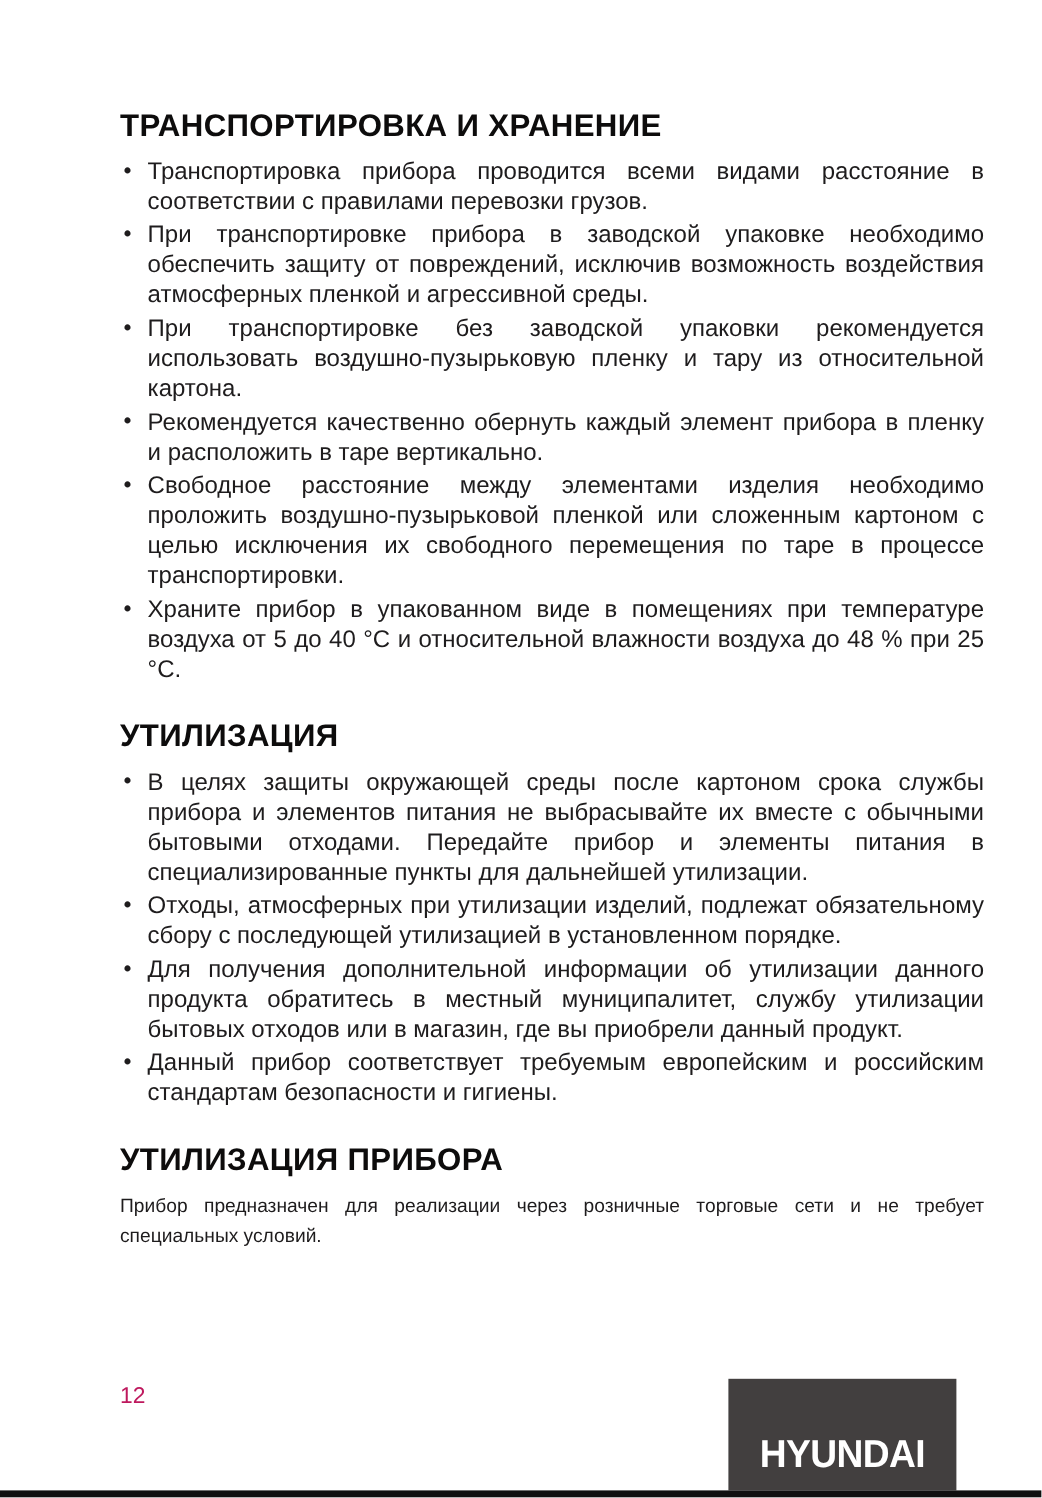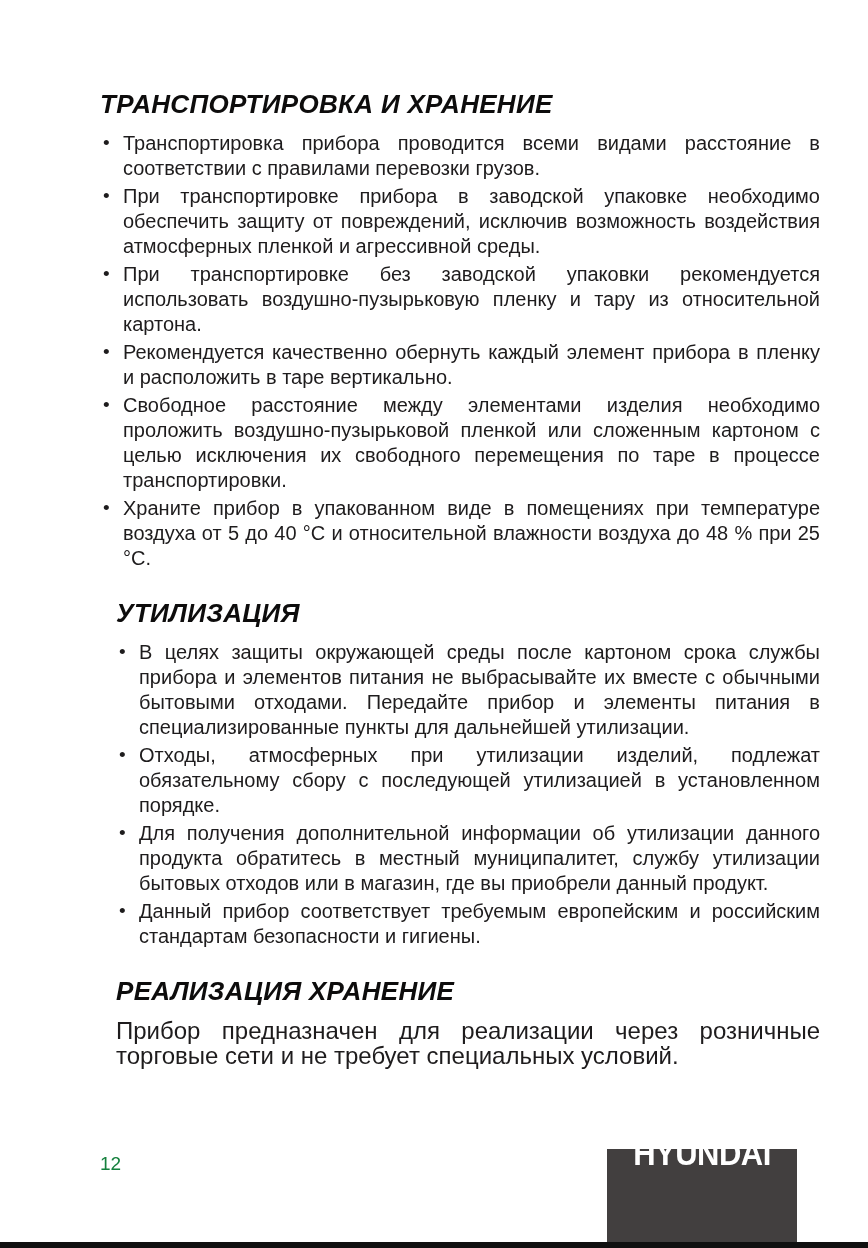--- a/index.html
+++ b/index.html
@@ -9,29 +9,28 @@
     position: relative;
     overflow: hidden;
     background: #ffffff;
     font-family: "Liberation Sans", sans-serif;
     color: #1e1c1d;
   }
   .content {
     padding: 90px 48px 0 100px;
   }
   section { margin: 0; }
-  section + section { margin-top: 28px; margin-left: 16px; }
+  section + section { margin-top: 28px; }
   h1.heading {
     margin: 0 0 12px 0;
     font-size: 26px;
     line-height: 29px;
     font-weight: bold;
     letter-spacing: 0.3px;
     color: #0d0c0c;
-    font-style: italic;
   }
   ul.bullets {
     list-style: none;
     margin: 0;
     padding: 0;
   }
   ul.bullets li {
     position: relative;
     padding-left: 23px;
     margin: 0 0 3px 0;
@@ -40,40 +39,40 @@
     text-align: justify;
   }
   ul.bullets li .bullet {
     position: absolute;
     left: 3px;
     top: -1px;
     font-size: 19px;
   }
   p.para {
     margin: 0;
-    font-size: 24px;
+    font-size: 16px;
     line-height: 25px;
     text-align: justify;
   }
   .page-number {
     position: absolute;
     left: 100px;
     top: 1153px;
     font-size: 19px;
-    color: #15803d;
+    color: #be185d;
   }
   .logo-box {
     position: absolute;
     left: 607px;
     top: 1149px;
     width: 190px;
     height: 93px;
     background: #423f3f;
     display: flex;
-    align-items: flex-start;
+    align-items: flex-end;
     justify-content: center;
   }
   .logo-text {
     color: #ffffff;
     font-size: 31px;
     font-weight: bold;
     letter-spacing: -0.5px;
     position: relative;
     top: -12px;
     transform: scaleY(1.05);
@@ -108,21 +107,21 @@
     <h1 class="heading">УТИЛИЗАЦИЯ</h1>
     <ul class="bullets">
         <li><span class="bullet">•</span><span>В целях защиты окружающей среды после картоном срока службы прибора и элементов питания не выбрасывайте их вместе с обычными бытовыми отходами. Передайте прибор и элементы питания в специализированные пункты для дальнейшей утилизации.</span></li>
         <li><span class="bullet">•</span><span>Отходы, атмосферных при утилизации изделий, подлежат обязательному сбору с последующей утилизацией в установленном порядке.</span></li>
         <li><span class="bullet">•</span><span>Для получения дополнительной информации об утилизации данного продукта обратитесь в местный муниципалитет, службу утилизации бытовых отходов или в магазин, где вы приобрели данный продукт.</span></li>
         <li><span class="bullet">•</span><span>Данный прибор соответствует требуемым европейским и российским стандартам безопасности и гигиены.</span></li>
       </ul>
   </section>
 
   <section>
-    <h1 class="heading">РЕАЛИЗАЦИЯ ХРАНЕНИЕ</h1>
+    <h1 class="heading">УТИЛИЗАЦИЯ ПРИБОРА</h1>
     <p class="para">Прибор предназначен для реализации через розничные торговые сети и не требует специальных условий.</p>
   </section>
 
 </main>
 
 <div class="page-number">12</div>
 
 <div class="logo-box">
   <span class="logo-text">HYUNDAI</span>
 </div>

